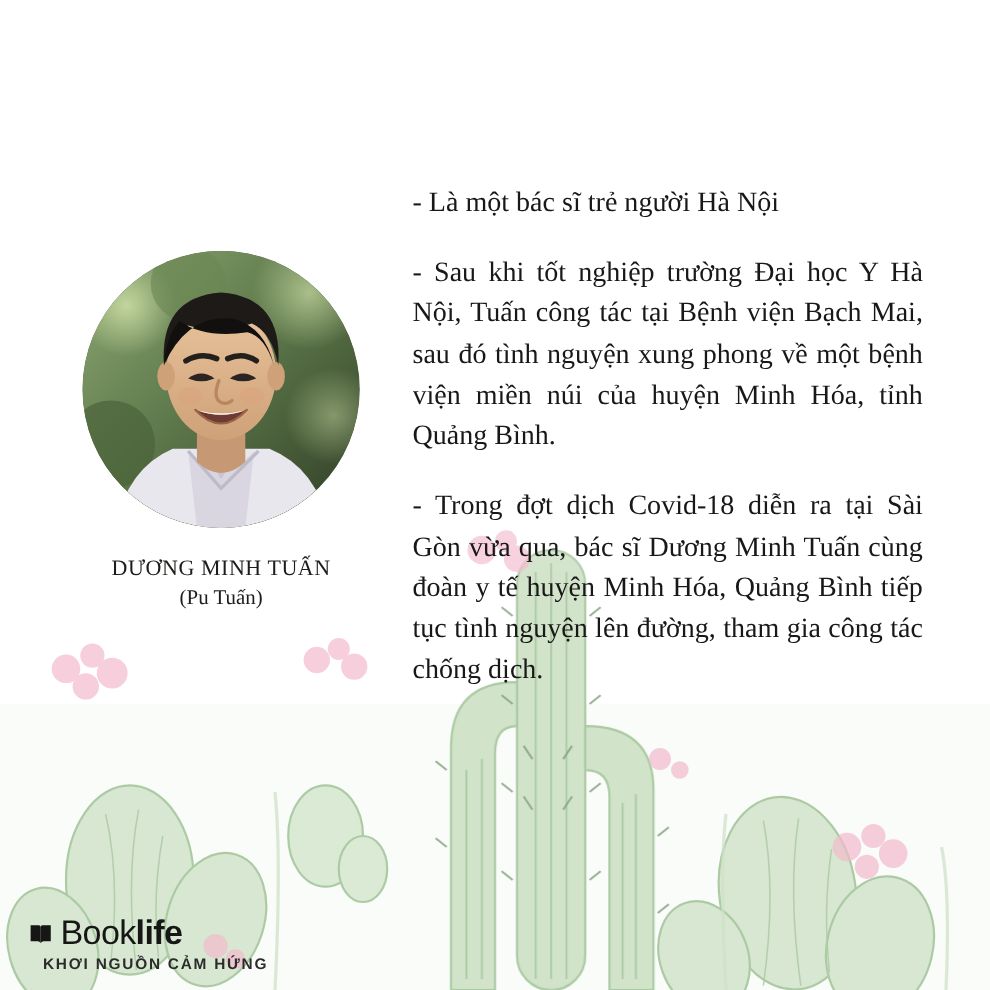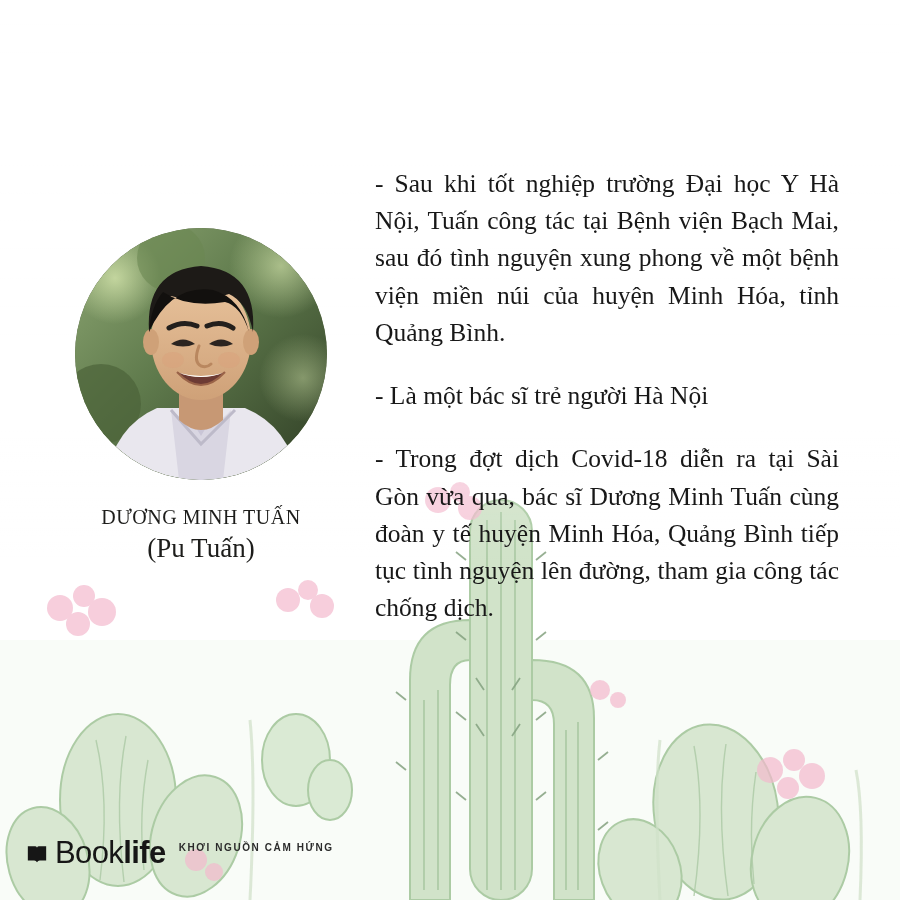--- a/index.html
+++ b/index.html
@@ -53,21 +53,21 @@
   .person-name {
     margin-top: 26px;
     font-size: 20px;
     letter-spacing: 0.5px;
     color: #1d1d1b;
     font-family: "Liberation Serif", serif;
     white-space: nowrap;
   }
   .person-alias {
     margin-top: 4px;
-    font-size: 27px;
+    font-size: 19px;
     color: #1d1d1b;
     font-family: "Liberation Serif", serif;
   }
 
   
   .right-col {
     position: absolute;
     left: 375px;
     top: 165px;
     width: 464px;
@@ -82,23 +82,23 @@
   }
   .para.first {
     text-align: left;
     white-space: nowrap;
   }
 
   
   .logo {
     position: absolute;
     left: 26px;
-    bottom: 32px;
+    bottom: 16px;
     display: flex;
-    flex-direction: row;
+    flex-direction: column;
     align-items: flex-start;
   }
   .logo-row {
     display: flex;
     align-items: center;
   }
   .logo-mark {
     width: 22px;
     height: 22px;
     margin-right: 7px;
@@ -114,21 +114,21 @@
     line-height: 1;
   }
   .logo-word b {
     font-weight: 700;
     color: #161616;
   }
   .logo-tag {
     margin-top: 5px;
     margin-left: 1px;
     font-family: "Liberation Sans", sans-serif;
-    font-size: 10px;
+    font-size: 14px;
     letter-spacing: 1.6px;
     color: #2b2b2b;
     font-weight: 700;
     padding-left: 12px;
   }
 </style>
 </head>
 <body>
 
 <div class="page">
@@ -289,22 +289,22 @@
           <ellipse cx="154" cy="132" rx="11" ry="8" fill="#d9a17b" opacity="0.5"></ellipse>
         </g>
       </svg>
     </div>
 
     <div class="person-name">DƯƠNG MINH TUẤN</div>
     <div class="person-alias">(Pu Tuấn)</div>
   </div>
 
   <div class="right-col">
+    <p class="para first">- Là một bác sĩ trẻ người Hà Nội</p>
     <p class="para">- Sau khi tốt nghiệp trường Đại học Y Hà Nội, Tuấn công tác tại Bệnh viện Bạch Mai, sau đó tình nguyện xung phong về một bệnh viện miền núi của huyện Minh Hóa, tỉnh Quảng Bình.</p>
-    <p class="para first">- Là một bác sĩ trẻ người Hà Nội</p>
     <p class="para">- Trong đợt dịch Covid-18 diễn ra tại Sài Gòn vừa qua, bác sĩ Dương Minh Tuấn cùng đoàn y tế huyện Minh Hóa, Quảng Bình tiếp tục tình nguyện lên đường, tham gia công tác chống dịch.</p>
   </div>
 
   <div class="logo">
     <div class="logo-row">
       <svg class="logo-mark" viewBox="0 0 24 24" xmlns="http://www.w3.org/2000/svg">
         <path d="M2 3.5 h8.2 a1.8 1.8 0 0 1 1.8 1.8 V21 a3.4 3.4 0 0 0 -3 -1.8 H2 Z" fill="#161616"></path>
         <path d="M22 3.5 h-8.2 a1.8 1.8 0 0 0 -1.8 1.8 V21 a3.4 3.4 0 0 1 3 -1.8 H22 Z" fill="#161616"></path>
       </svg>
       <div class="logo-word"><span>Book</span><b>life</b></div>

